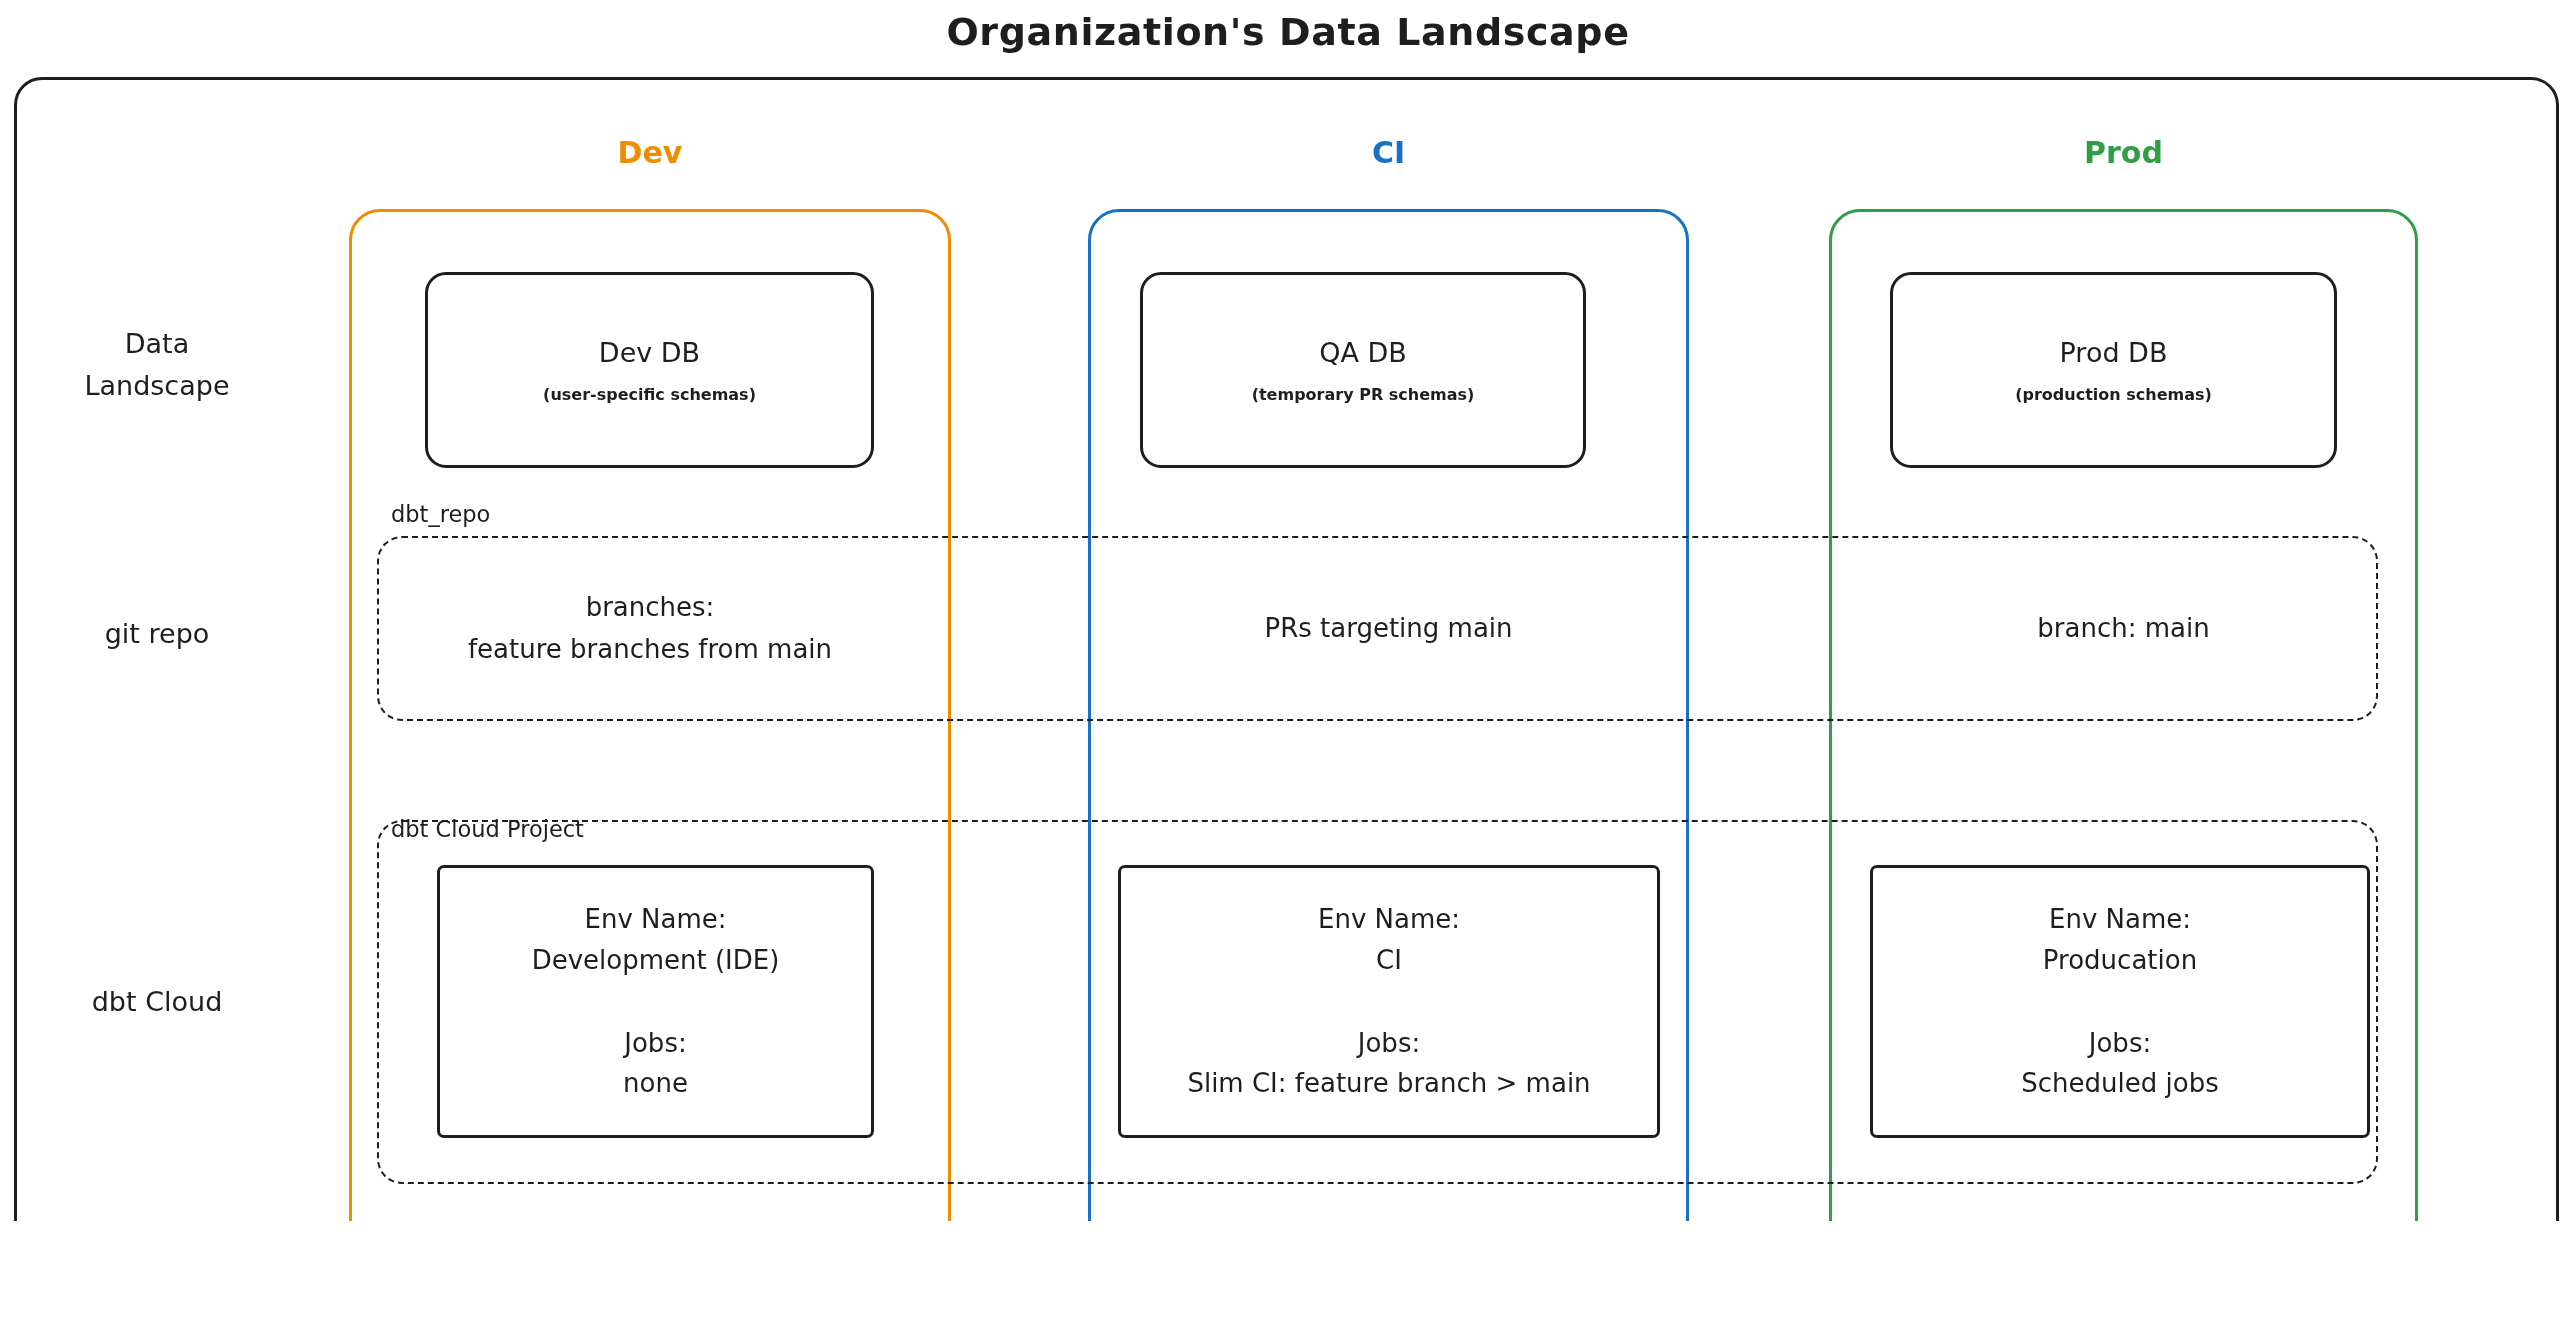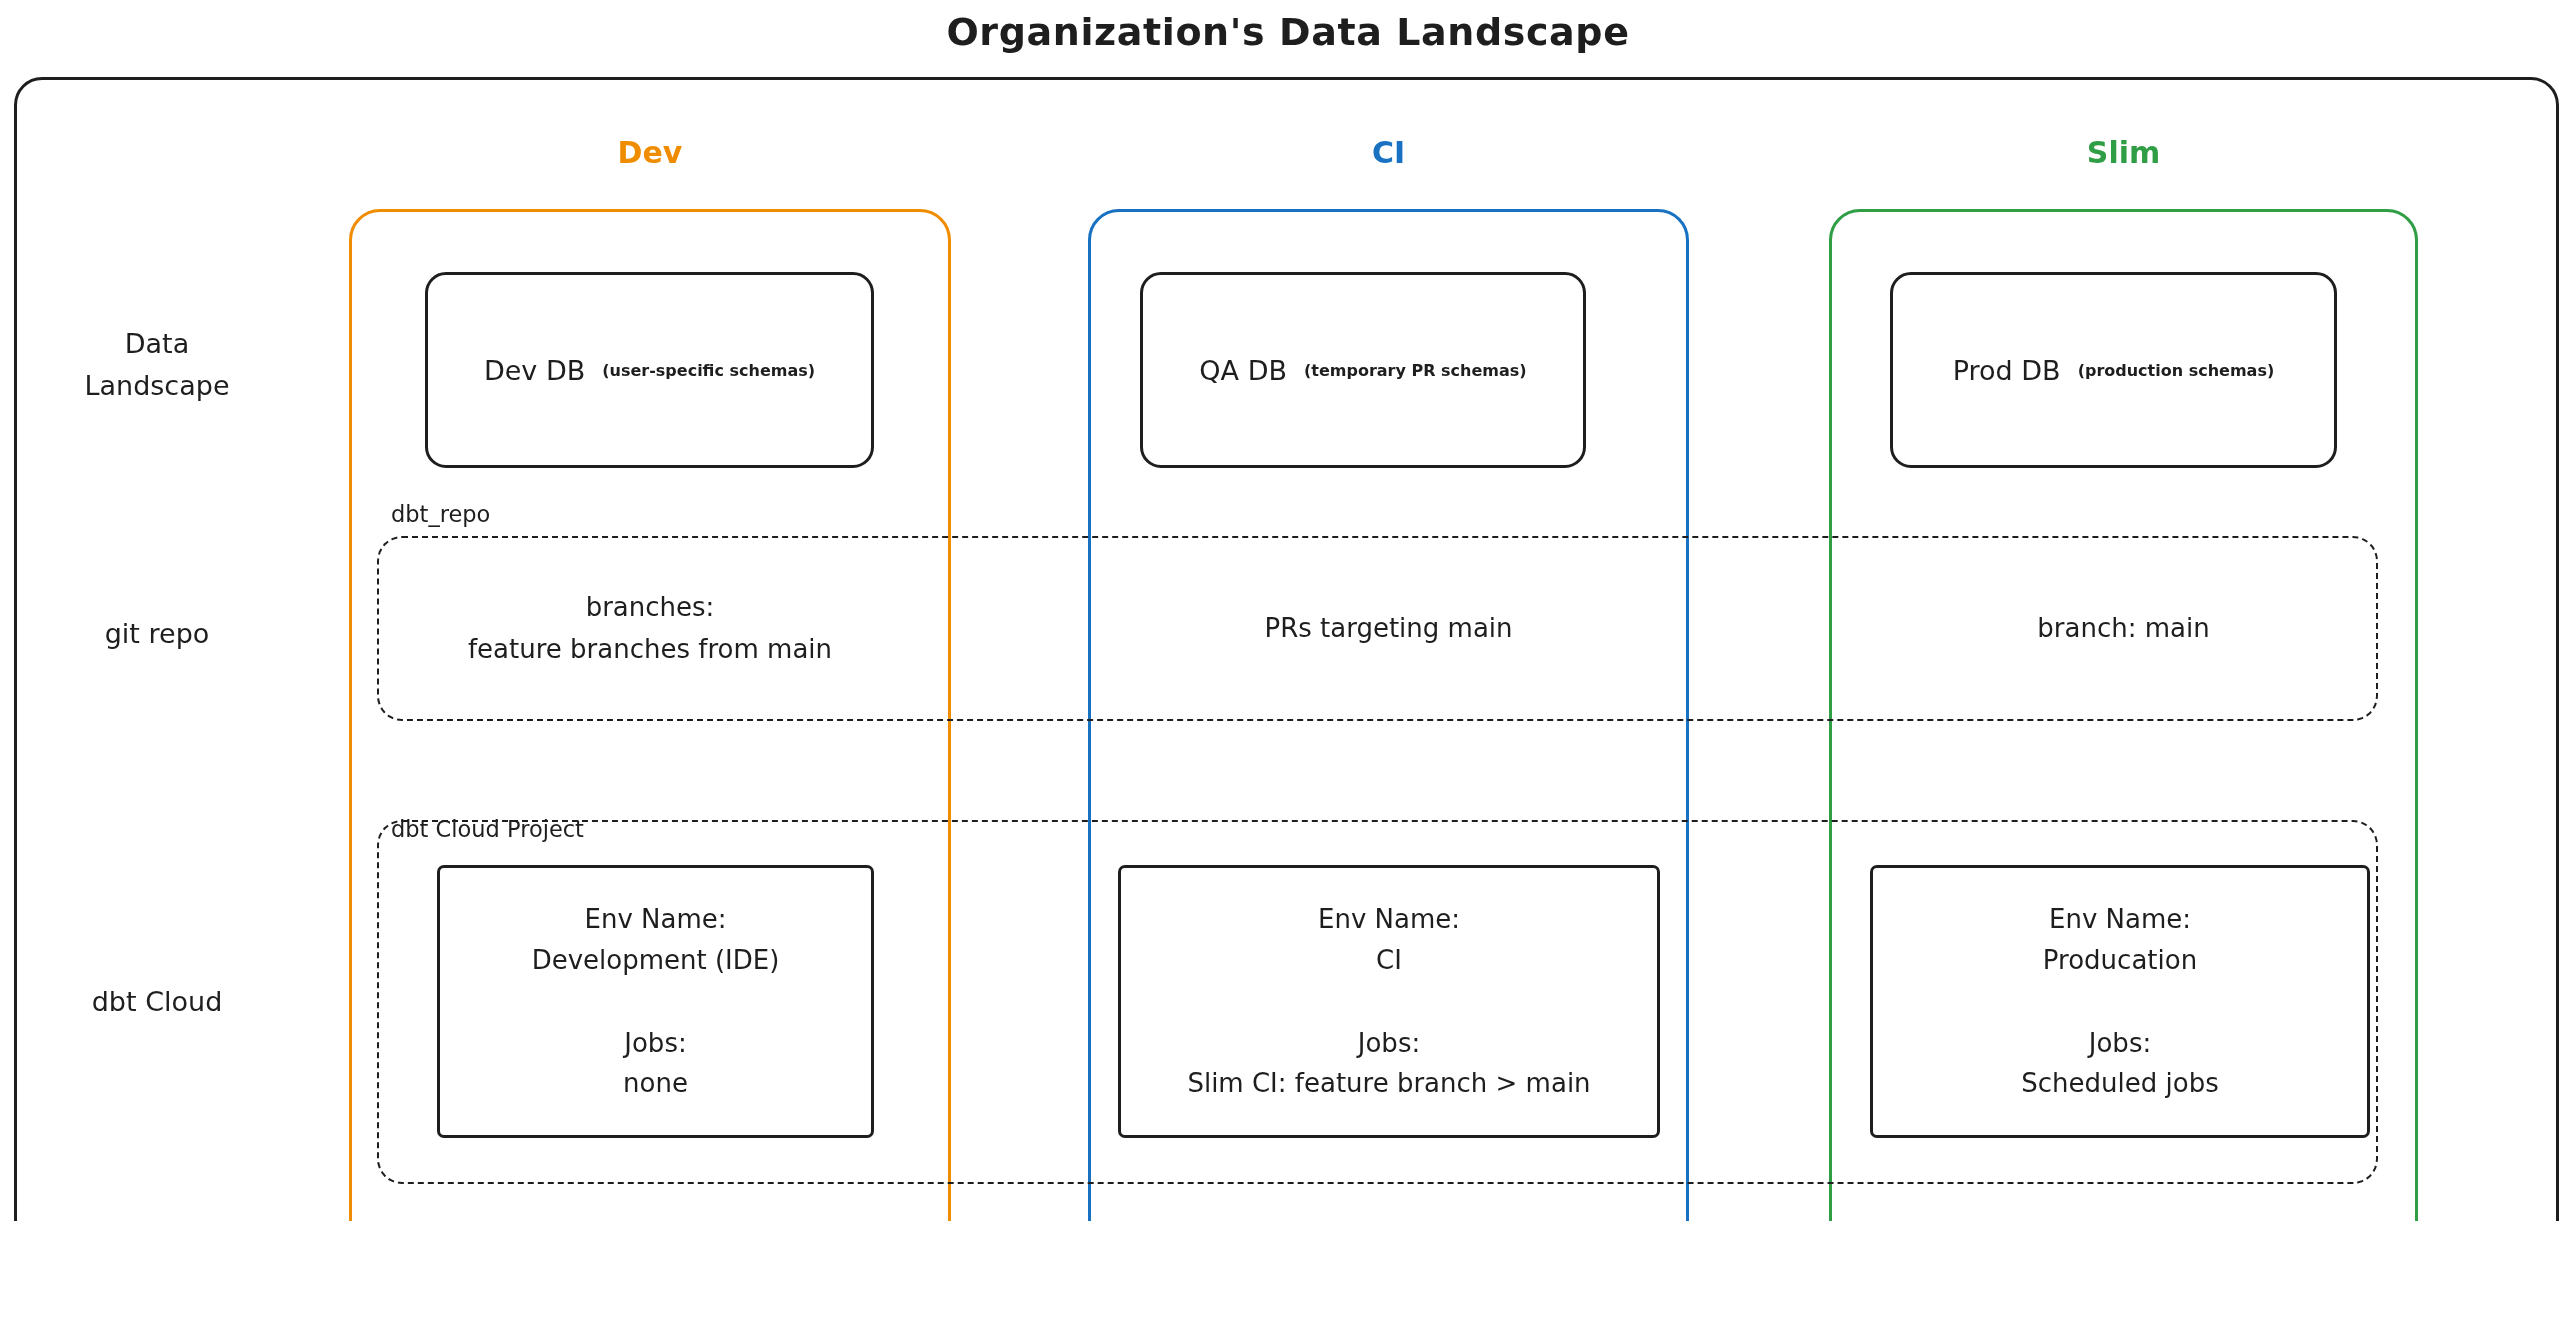--- a/index.html
+++ b/index.html
@@ -58,21 +58,21 @@
   }
   .row-label.warehouse { top: 323px; }
   .row-label.git       { top: 613px; }
   .row-label.dbt       { top: 981px; }
 
   .db-box {
     top: 272px; height: 196px;
     border: 3.6px solid var(--color-ink, #1e1e1e);
     border-radius: 21px;
     box-sizing: border-box;
-    display: flex; flex-direction: row;
+    display: flex; flex-direction: column;
     align-items: center; justify-content: center;
     gap: 17px;
     text-align: center;
   }
   .db-box.dev  { left: 425px;  width: 449px; }
   .db-box.ci   { left: 1140px; width: 446px; }
   .db-box.prod { left: 1890px; width: 447px; }
   .db-title    { font-size: 27px; }
   .db-subtitle { font-size: 16px; font-weight: bold; }
 
@@ -124,21 +124,21 @@
 <body>
 
 <div class="canvas">
 
   <div class="abs title">Organization's Data Landscape</div>
 
   <div class="abs outer-frame"></div>
 
   <div class="abs col-header dev">Dev</div>
   <div class="abs col-header ci">CI</div>
-  <div class="abs col-header prod">Slim</div>
+  <div class="abs col-header prod">Prod</div>
 
   <div class="abs col-box dev"></div>
   <div class="abs col-box ci"></div>
   <div class="abs col-box prod"></div>
 
   <div class="abs row-label warehouse">Data
 Landscape</div>
   <div class="abs row-label git">git repo</div>
   <div class="abs row-label dbt">dbt Cloud</div>
 

